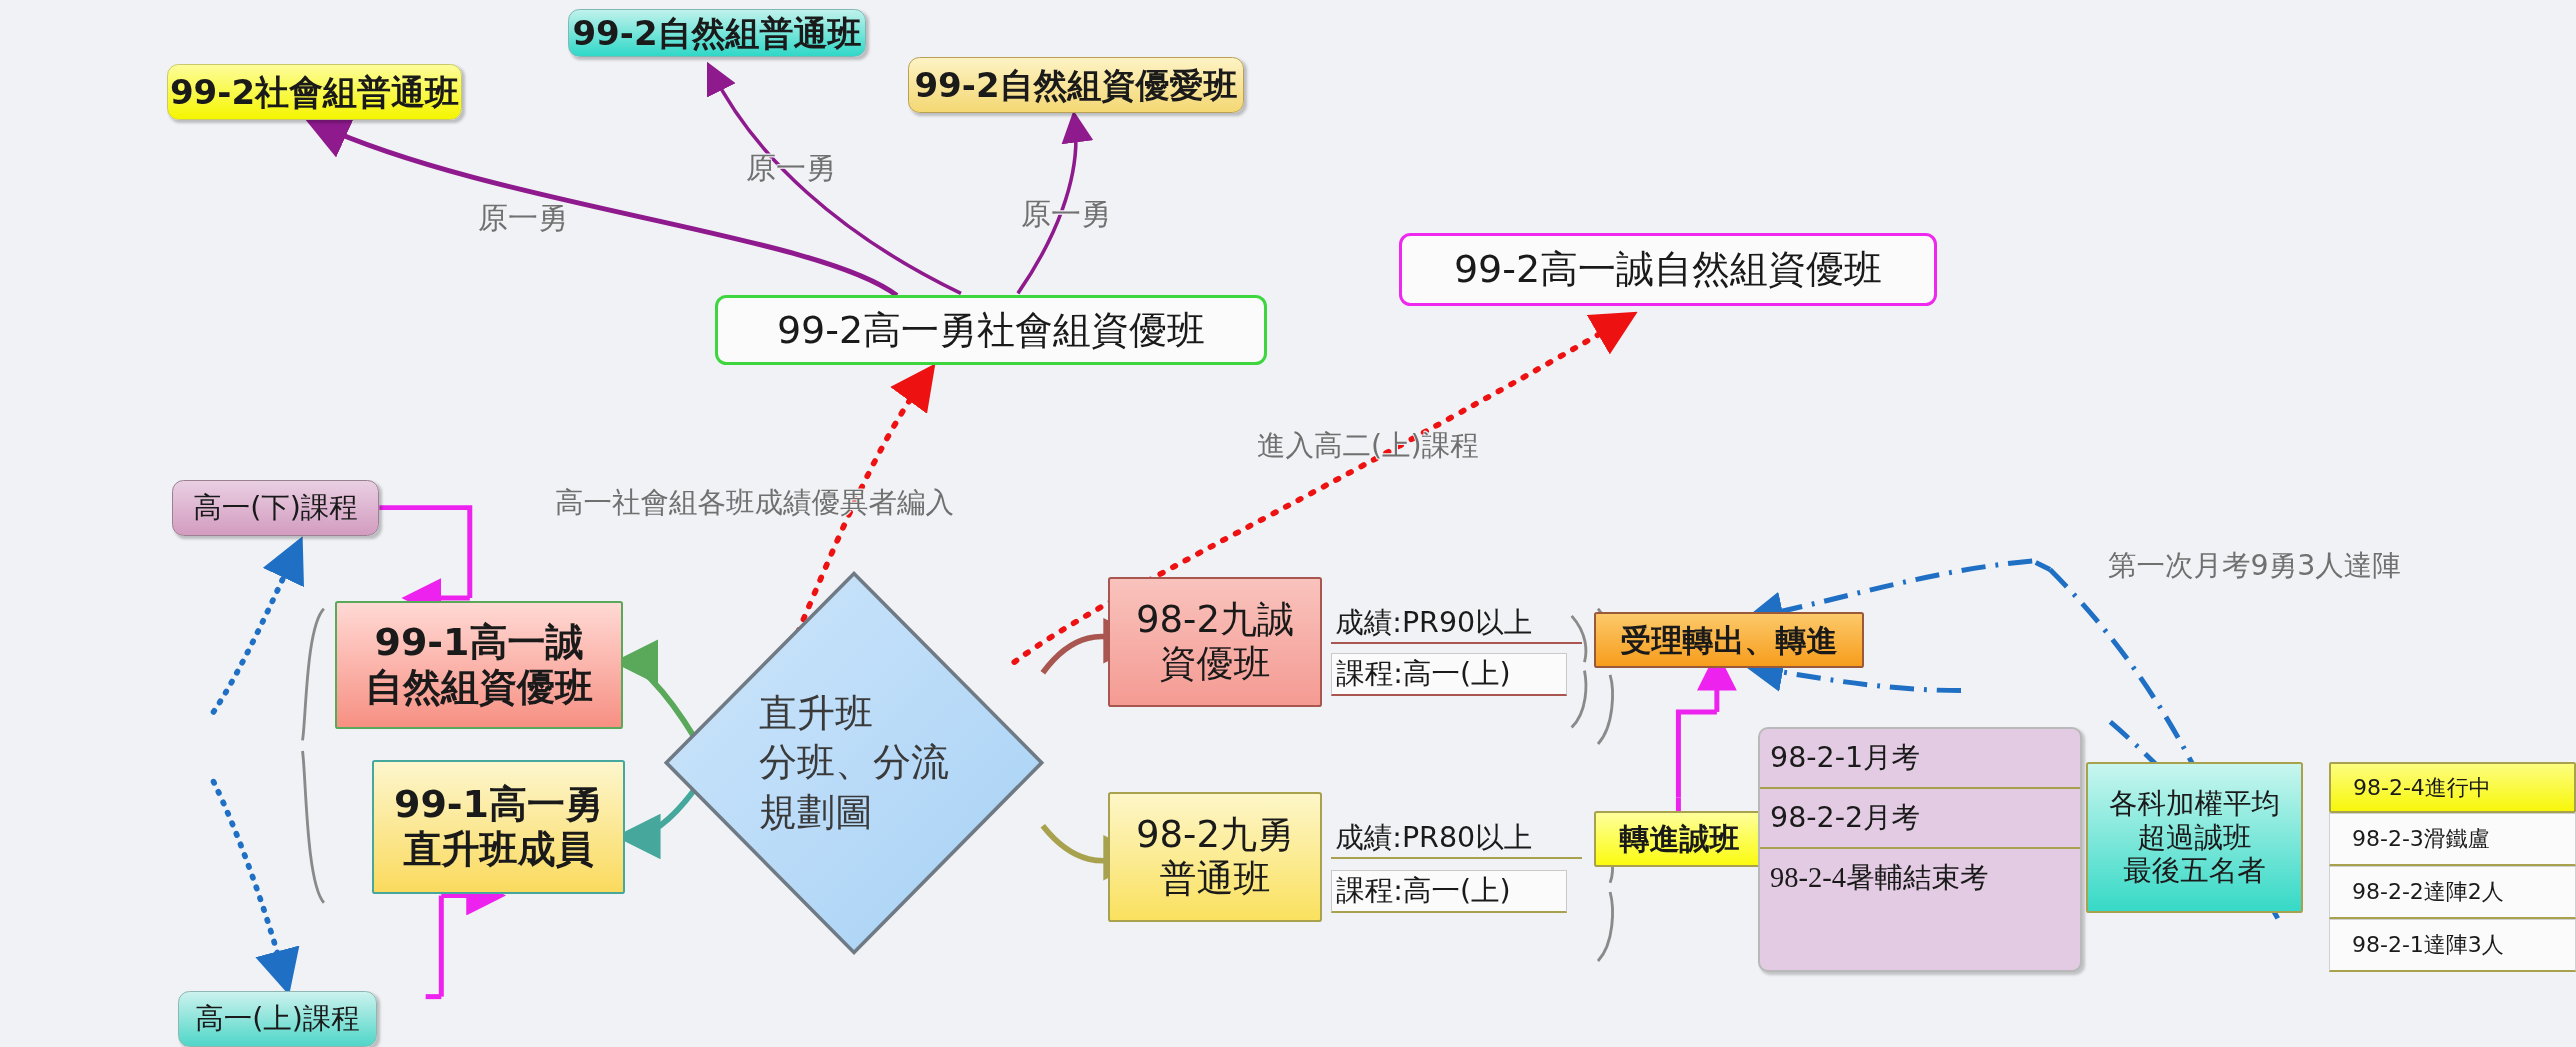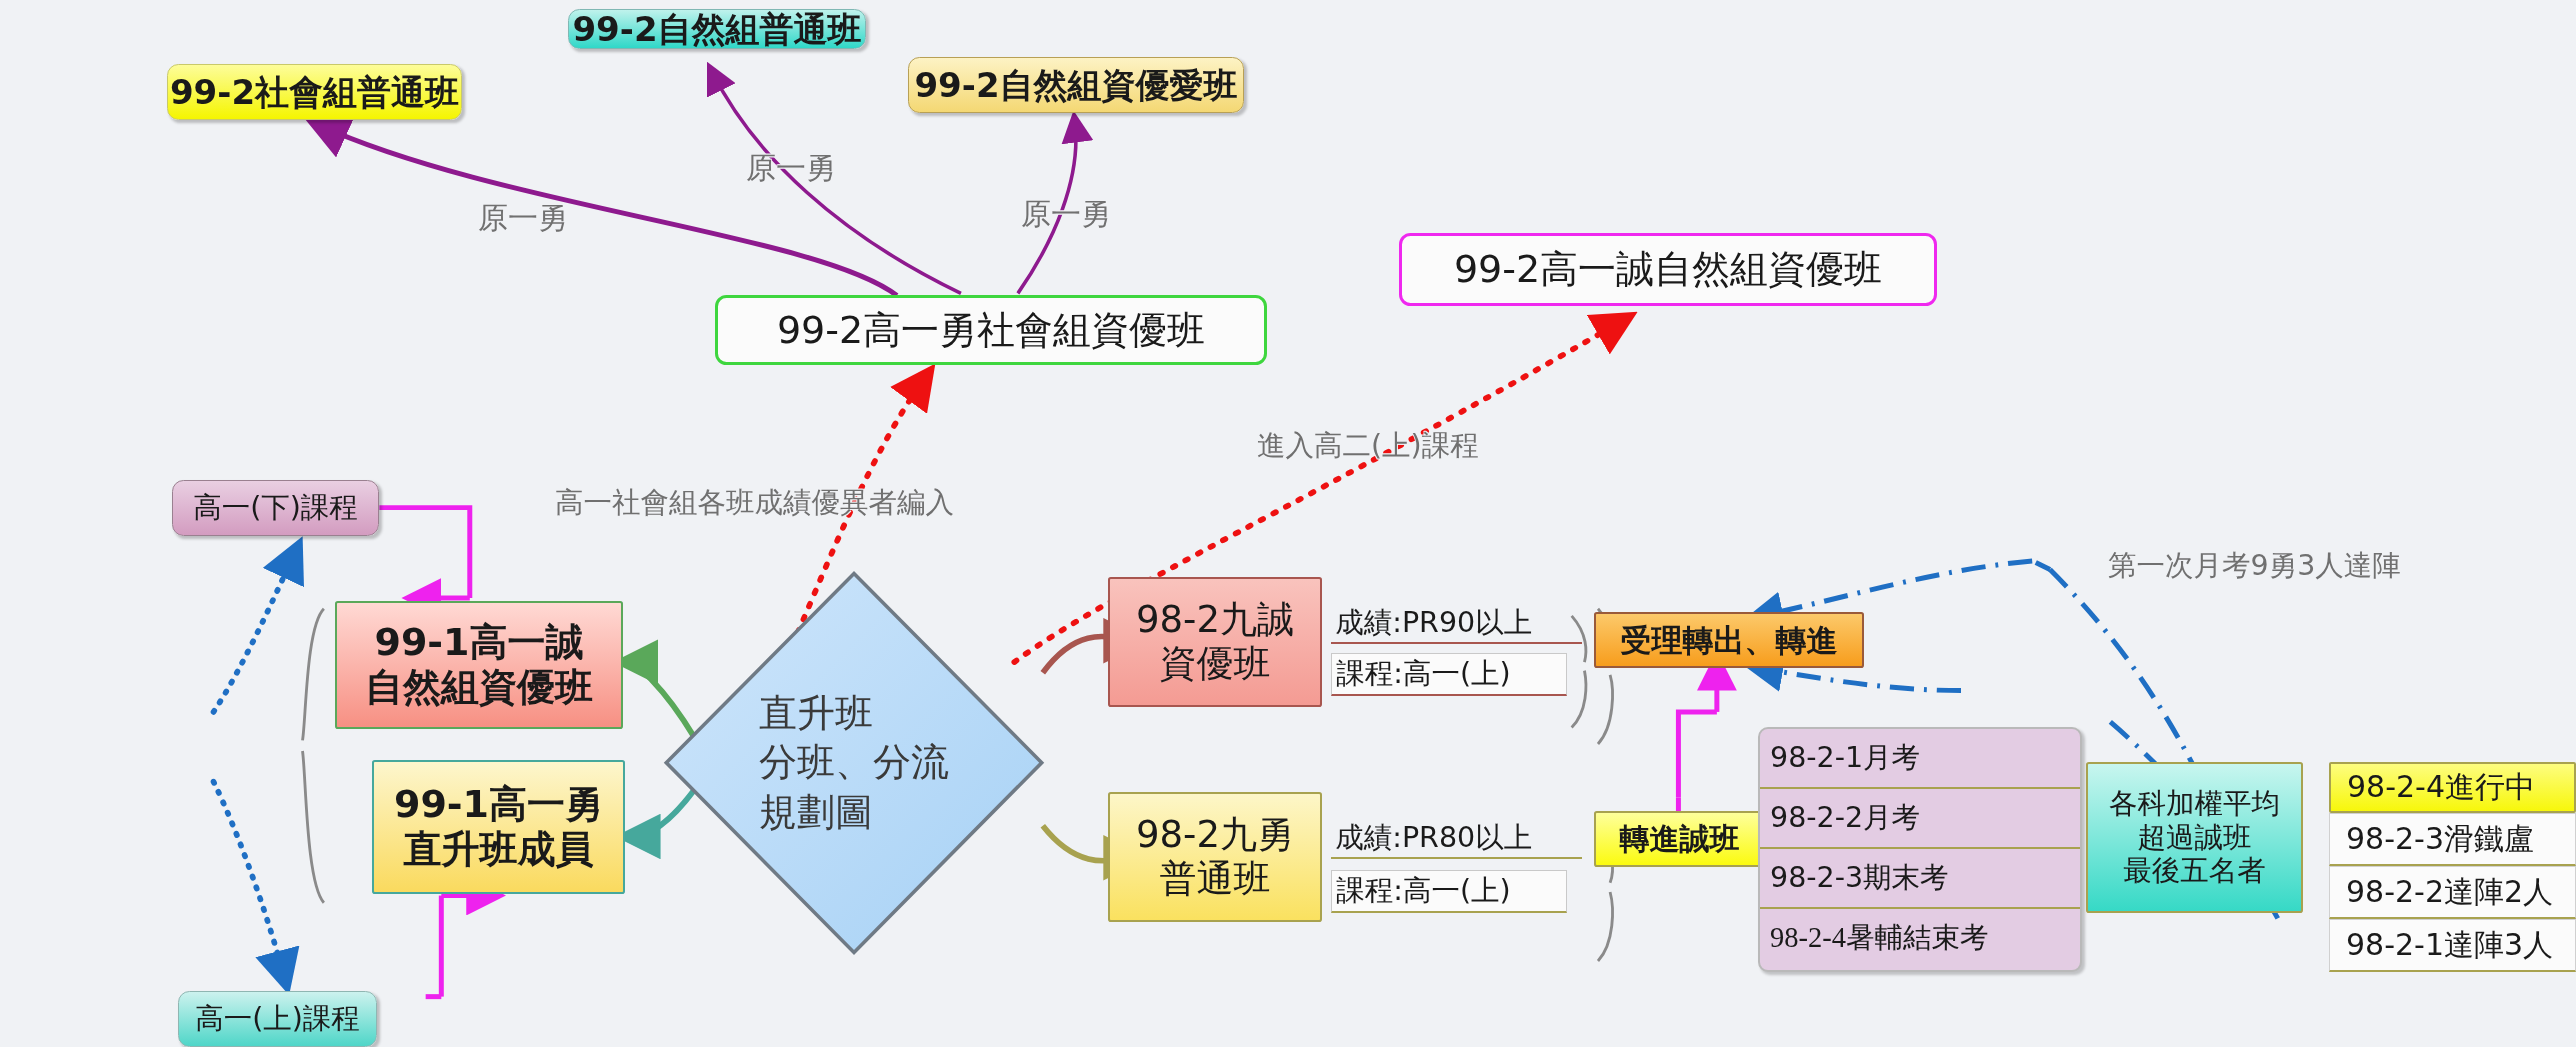--- a/index.html
+++ b/index.html
@@ -46,22 +46,22 @@
       border:0.7px solid #c9c9c9;border-bottom:2.8px solid #a8564f;}
   .n-boxed.ol{border-bottom-color:#a8a24f;}
   
   .examstack{position:absolute;background:#e3cce3;border:2.1px solid #b9b9b9;border-radius:10px;
       box-shadow:2.1px 2.1px 2.8px rgba(0,0,0,.2);}
   .examrow{box-sizing:border-box;font-size:28.5px;color:#1a1a1a;display:flex;align-items:center;
       padding-left:10px;border-bottom:2.8px solid #a8a24f;}
   .examrow:last-child{border-bottom:none;font-family:Liberation Serif, serif;}
   
   .resstack{position:absolute;}
-  .resrow{box-sizing:border-box;font-size:30px;color:#1a1a1a;display:flex;align-items:center;
-      padding-left:16px;background:#fbfbfb;border:0.7px solid #d0d0d0;border-bottom:2.8px solid #a8a24f;}
+  .resrow{box-sizing:border-box;font-size:22px;color:#1a1a1a;display:flex;align-items:center;
+      padding-left:22px;background:#fbfbfb;border:0.7px solid #d0d0d0;border-bottom:2.8px solid #a8a24f;}
   .resrow.hl{background:linear-gradient(180deg,#fdfd80 0%,#f7f70a 100%);border:2.1px solid #a8a24f;border-radius:2.1px;}
   
   .diamond{position:absolute;display:flex;align-items:center;justify-content:center;text-align:center;}
   .diamond .dlabel{position:relative;z-index:2;color:#3a3a3a;white-space:pre-line;line-height:1.3;}
   .diamond svg{position:absolute;left:0;top:0;}
   
   .cap{position:absolute;color:#707070;font-size:30px;white-space:nowrap;
        text-shadow:0.7px 0.7px 0 #f0f2f5,-0.7px -0.7px 0 #f0f2f5,0.7px -0.7px 0 #f0f2f5,-0.7px 0.7px 0 #f0f2f5;}
   .cap.big{font-size:28.5px;}
 </style>
@@ -145,21 +145,21 @@
     <path d="M3145,1215 C3060,1000 2960,880 2880,800" fill="none" stroke="#1f6fc4" stroke-width="7" stroke-dasharray="34 14 4 14"></path>
     <path d="M2880,800 L2860,790" fill="none" stroke="#1f6fc4" stroke-width="7"></path>
     <path d="M2855,788 C2720,800 2600,838 2470,866" fill="none" stroke="#1f6fc4" stroke-width="7" stroke-dasharray="34 14 4 14" marker-end="url(#ah-blue)"></path>
 
     <path d="M3200,1290 C3140,1180 3020,1060 2960,1010" fill="none" stroke="#1f6fc4" stroke-width="7" stroke-dasharray="34 14 4 14"></path>
     <path d="M2755,970 C2650,970 2550,952 2470,938" fill="none" stroke="#1f6fc4" stroke-width="7" stroke-dasharray="34 14 4 14" marker-end="url(#ah-blue)"></path>
   </svg>
 
   <div class="node rr shadow n-soc-normal" style="left:167px;top:64px;width:295px;height:56px;">99-2社會組普通班</div>
 
-  <div class="node rr shadow n-sci-normal" style="left:568px;top:9.3px;width:298px;height:40px;">99-2自然組普通班</div>
+  <div class="node rr shadow n-sci-normal" style="left:568px;top:9.3px;width:298px;height:48px;">99-2自然組普通班</div>
 
   <div class="node rr shadow n-sci-gifted-ai" style="left:908px;top:57px;width:336px;height:56px;">99-2自然組資優愛班</div>
 
   <div class="node rr n-992-yong" style="left:715px;top:295px;width:552px;height:70px;">99-2高一勇社會組資優班</div>
 
   <div class="node rr n-992-cheng" style="left:1399px;top:233px;width:538px;height:73px;">99-2高一誠自然組資優班</div>
 
   <div class="node rr shadow n-h1-xia" style="left:172px;top:480px;width:207px;height:56px;">高一(下)課程</div>
 
   <div class="node rr shadow n-h1-shang" style="left:178px;top:991px;width:199px;height:56px;">高一(上)課程</div>
@@ -198,21 +198,20 @@
   <div class="node n-plain ul-olive" style="left:1331px;top:819px;width:251px;height:40px;">成績:PR80以上</div>
   <div class="node n-boxed ol" style="left:1331px;top:870px;width:236px;height:43px;">課程:高一(上)</div>
 
   <div class="node sq n-accept" style="left:1594px;top:612px;width:270px;height:56px;">受理轉出、轉進</div>
 
   <div class="node sq n-transfer" style="left:1594px;top:811px;width:171px;height:56px;">轉進誠班</div>
 
   <div class="examstack" style="left:1758px;top:727px;width:320px;height:241px;">
     <div class="examrow" style="height:60px;">98-2-1月考</div>
     <div class="examrow" style="height:60px;">98-2-2月考</div>
-    <div class="examrow" style="height:60px;">98-2-3期末考</div>
     <div class="examrow" style="height:58px;">98-2-4暑輔結束考</div>
   </div>
 
   <div class="node sq n-weighted" style="left:2086px;top:762px;width:217px;height:151px;">各科加權平均
 超過誠班
 最後五名者</div>
 
   <div class="resstack" style="left:2329px;top:762px;width:247px;height:212px;">
     <div class="resrow hl" style="height:51px;">98-2-4進行中</div>
     <div class="resrow" style="height:53px;">98-2-3滑鐵盧</div>

